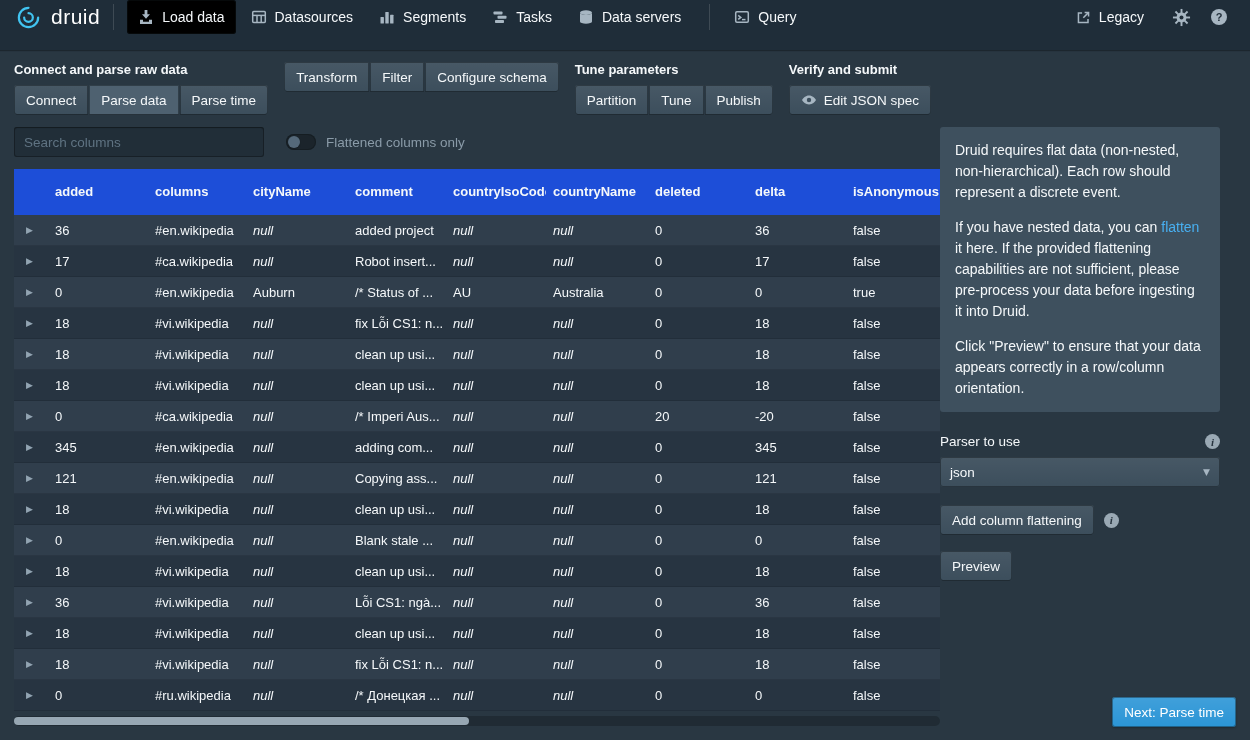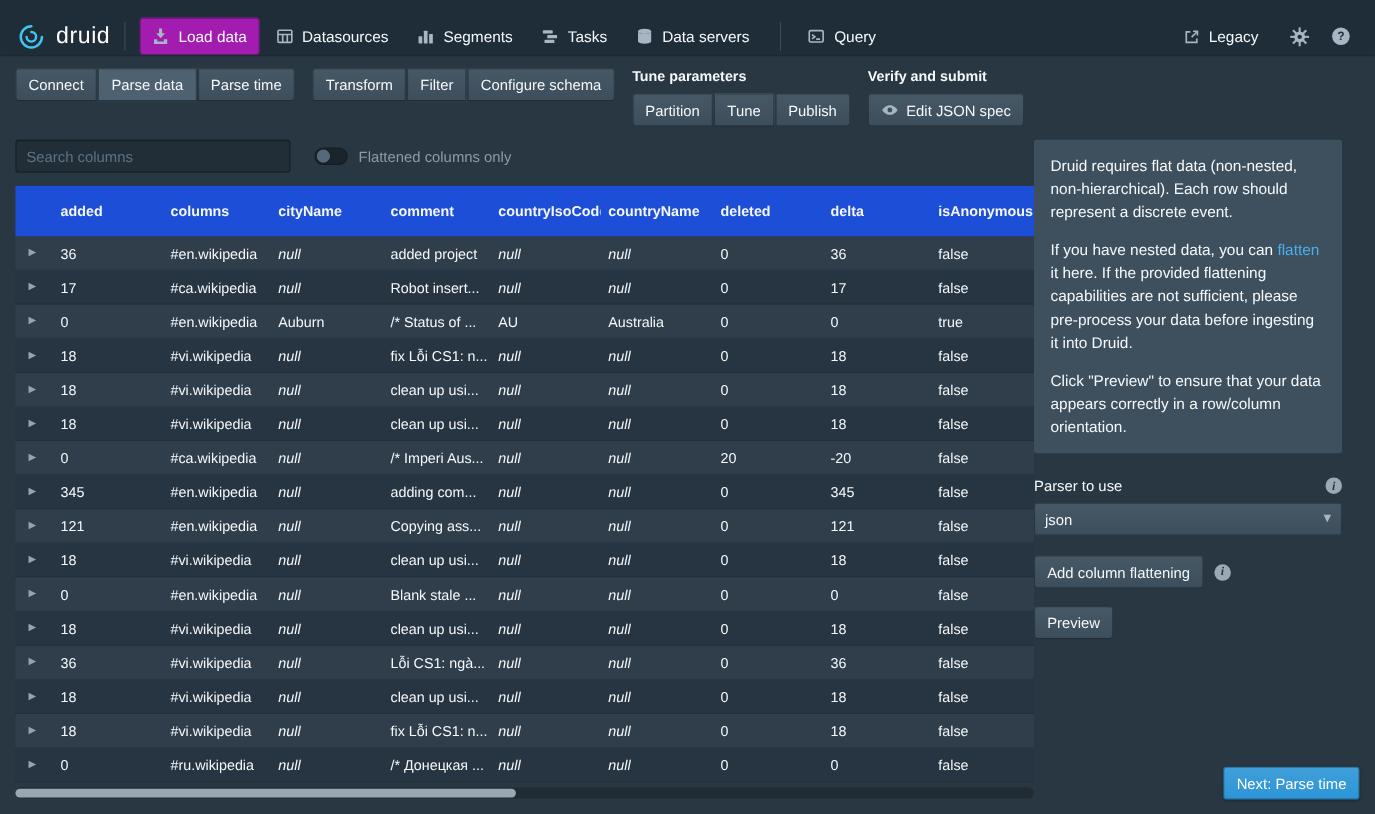--- a/index.html
+++ b/index.html
@@ -6,32 +6,32 @@
   html,body { margin:0; padding:0; }
   body {
     width:1250px; height:740px; overflow:hidden;
     background:#293742; color:#f5f8fa;
     font-family:"Liberation Sans", sans-serif;
     font-size:13px;
   }
 
   
   .navbar{
-    height:50px; background:#1f2d39; display:flex; align-items:flex-end;
+    height:50px; background:#1f2d39; display:flex; align-items:flex-start;
     padding:0 15px; box-shadow:0 1px 1px rgba(16,22,26,.5);
   }
   .nav-left{ display:flex; align-items:center; flex:1; }
   .logo{ display:flex; align-items:center; gap:9px; }
   .wordmark{ font-size:21px; color:#fff; letter-spacing:.5px; }
   .nav-sep{ width:1px; height:26px; background:rgba(255,255,255,.14); margin:0 13px; }
   .nav-item{
     display:flex; align-items:center; gap:8px; height:34px; padding:0 11px;
     border-radius:3px; font-size:14px; color:#f5f8fa; cursor:pointer; margin-right:4px;
   }
-  .nav-item.active{ background:#a21caf; box-shadow:inset 0 0 0 1px rgba(16,22,26,.4); }
+  .nav-item.active{ background:#000000; box-shadow:inset 0 0 0 1px rgba(16,22,26,.4); }
   .nav-right{ display:flex; align-items:center; gap:6px; }
   .icon-btn{ width:32px; height:32px; display:flex; align-items:center; justify-content:center; border-radius:3px; cursor:pointer; }
   .help-circle{
     width:16px; height:16px; border-radius:50%; background:#a7b6c2; color:#1f2d39;
     font-size:11px; font-weight:bold; display:flex; align-items:center; justify-content:center;
   }
 
   
   .steps{ display:flex; gap:16px; padding:12px 14px 12px 14px; }
   .step-group{ display:flex; flex-direction:column; gap:8px; }
@@ -227,20 +227,21 @@
       </svg>
     </div>
     <div class="icon-btn">
       <span class="help-circle">?</span>
     </div>
   </div>
 </header>
 
 <section class="steps">
   <div class="step-group">
+    <div class="step-group-label">Connect and parse raw data</div>
     <div class="btn-group">
       <button class="btn">Connect</button>
       <button class="btn active">Parse data</button>
       <button class="btn">Parse time</button>
     </div>
   </div>
   <div class="step-group">
     <div class="btn-group">
       <button class="btn">Transform</button>
       <button class="btn">Filter</button>

